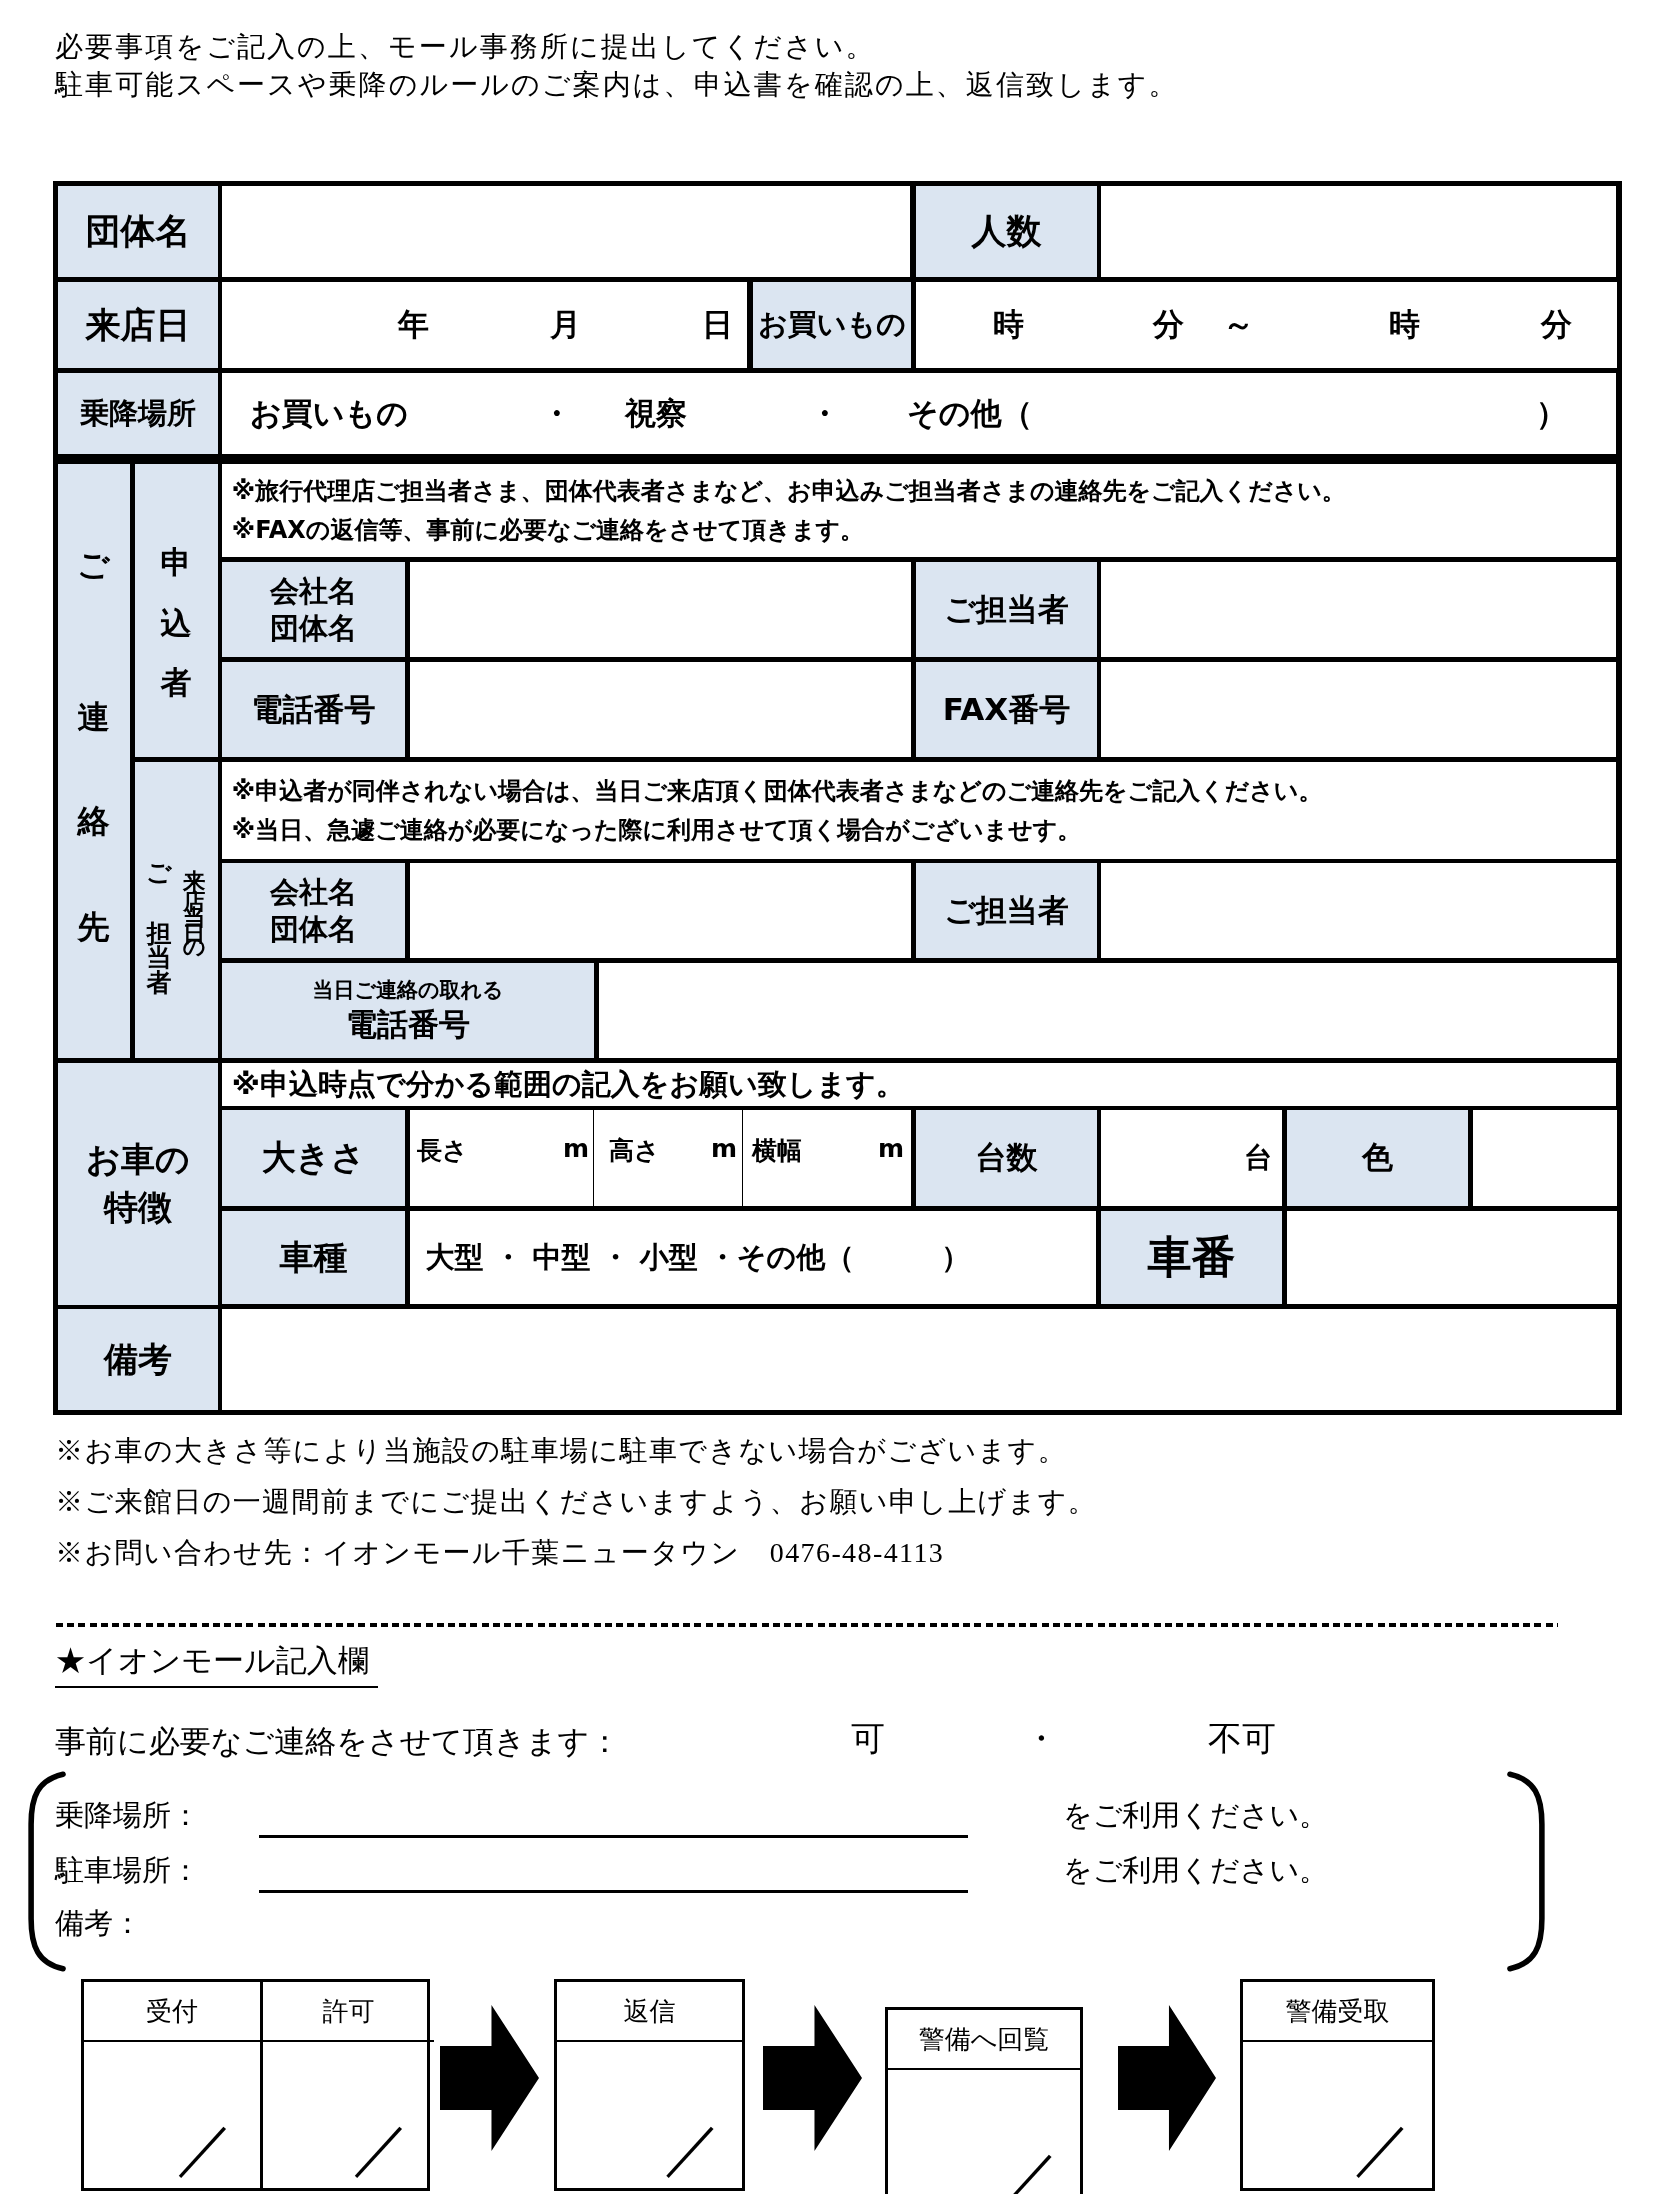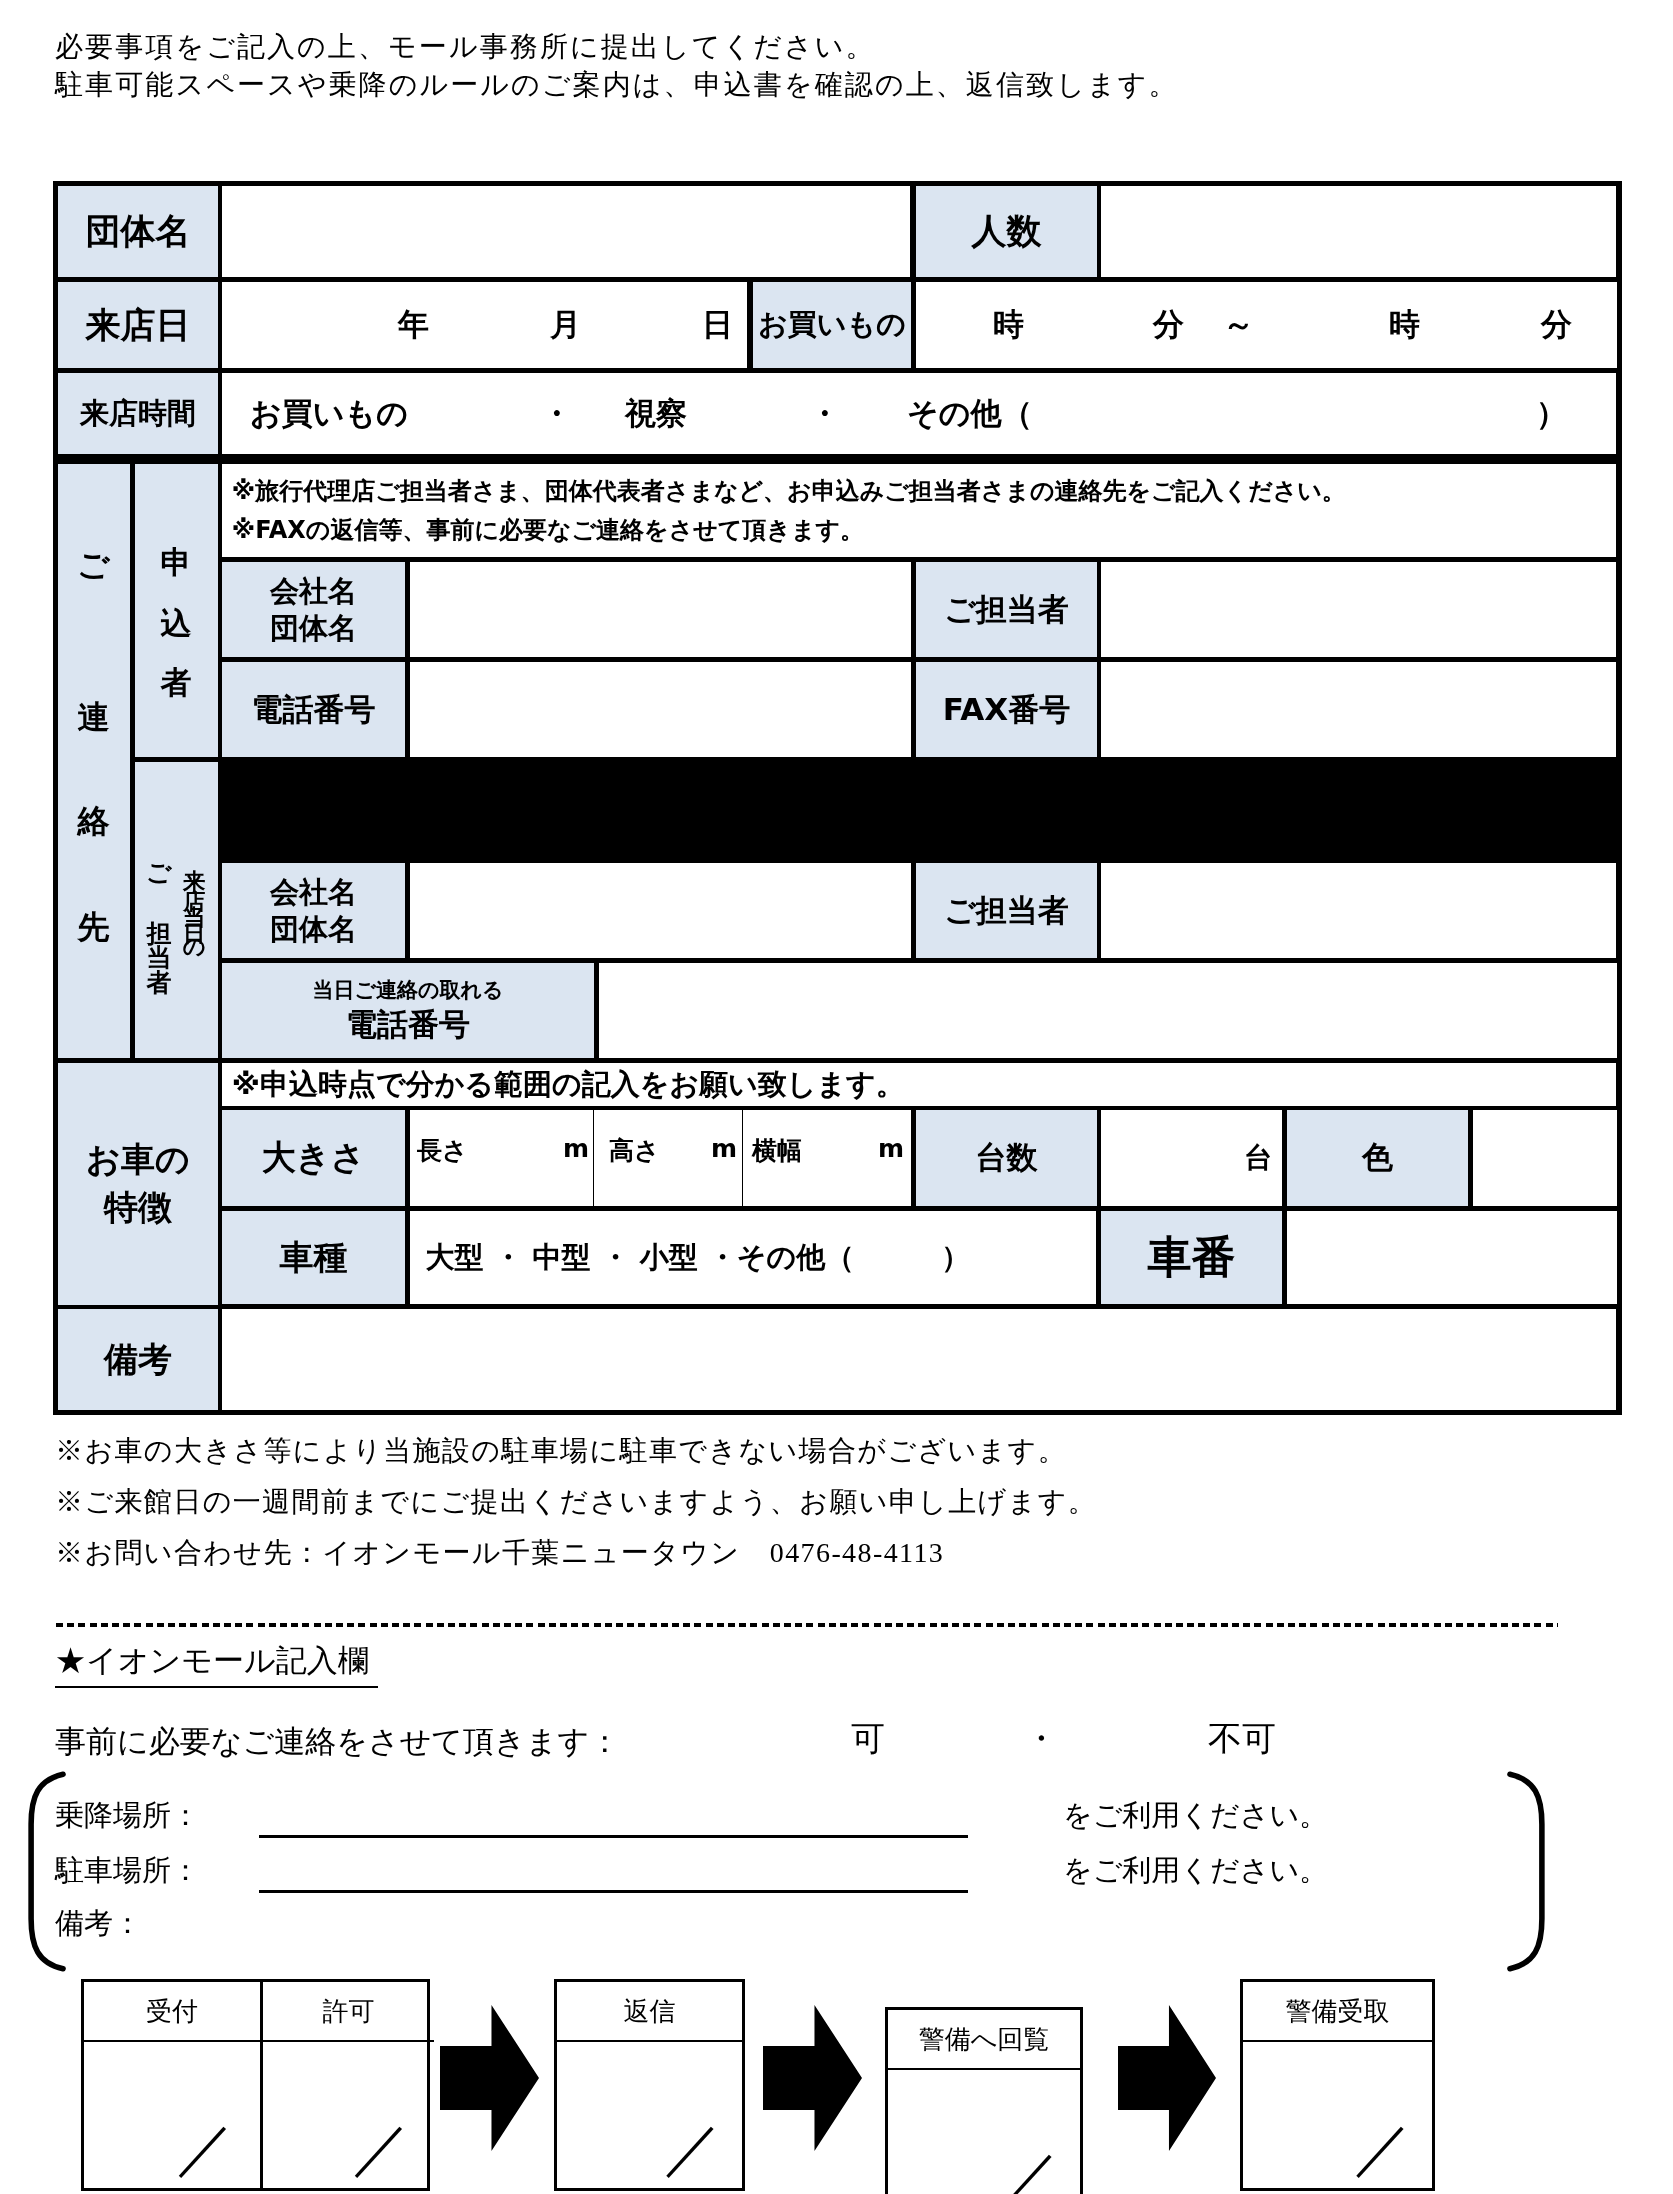--- a/index.html
+++ b/index.html
@@ -44,21 +44,21 @@
     </div>
     <div class="cell lbl gothic" style="left:700px;top:101px;width:158px;height:86px;font-size:29px;">お買いもの</div>
     <div class="cell gothic" style="left:863px;top:101px;width:701px;height:86px;font-size:31px;">
       <span class="abs" style="left:77px;">時</span>
       <span class="abs" style="left:237px;">分</span>
       <span class="abs" style="left:307px;">～</span>
       <span class="abs" style="left:473px;">時</span>
       <span class="abs" style="left:625px;">分</span>
     </div>
 
-    <div class="cell lbl gothic" style="left:4.9px;top:192px;width:160px;height:81px;font-size:29px;">来店時間</div>
+    <div class="cell lbl gothic" style="left:4.9px;top:192px;width:160px;height:81px;font-size:29px;">乗降場所</div>
     <div class="cell gothic" style="left:169px;top:192px;width:1394px;height:81px;font-size:31px;text-decoration:underline;">
       <span class="abs" style="left:28px;">お買いもの</span>
       <span class="abs" style="left:319px;">・</span>
       <span class="abs" style="left:403px;">視察</span>
       <span class="abs" style="left:587px;">・</span>
       <span class="abs" style="left:685px;">その他（</span>
       <span class="abs" style="right:49px;">）</span>
     </div>
 
     <div class="cell lbl gothic vtext" style="left:4.9px;top:283px;width:72px;height:594px;font-size:32px;letter-spacing:105px;">ご連絡先</div>
@@ -80,20 +80,24 @@
     <div class="cell lbl gothic" style="left:169px;top:481px;width:183px;height:95px;font-size:31px;">電話番号</div>
     <div class="cell" style="left:357px;top:481px;width:501px;height:95px;"></div>
     <div class="cell lbl gothic" style="left:863px;top:481px;width:181px;height:95px;font-size:31px;">FAX番号</div>
     <div class="cell" style="left:1048px;top:481px;width:515px;height:95px;"></div>
 
     <div class="cell lbl gothic" style="left:82px;top:581px;width:83px;height:296px;justify-content:center;gap:4.2px;">
       <span class="vtext" style="font-size:25px;letter-spacing:24px;height:100%;">ご担当者</span>
       <span class="vtext" style="font-size:22.4px;letter-spacing:18px;height:100%;">来店当日の</span>
     </div>
 
+    <div class="cell note gothic" style="left:169px;top:581px;width:1394px;height:97px;">
+      <span>※申込者が同伴されない場合は、当日ご来店頂く団体代表者さまなどのご連絡先をご記入ください。</span>
+      <span>※当日、急遽ご連絡が必要になった際に利用させて頂く場合がございませす。</span>
+    </div>
 
     <div class="cell lbl gothic" style="left:169px;top:682px;width:183px;height:95px;font-size:29px;line-height:1.25;flex-direction:column;justify-content:center;">
       <span>会社名</span>
       <span>団体名</span>
     </div>
     <div class="cell" style="left:357px;top:682px;width:501px;height:95px;"></div>
     <div class="cell lbl gothic" style="left:863px;top:682px;width:181px;height:95px;font-size:31px;">ご担当者</div>
     <div class="cell" style="left:1048px;top:682px;width:515px;height:95px;"></div>
 
     <div class="cell lbl gothic" style="left:169px;top:782px;width:372px;height:95px;flex-direction:column;justify-content:center;">

